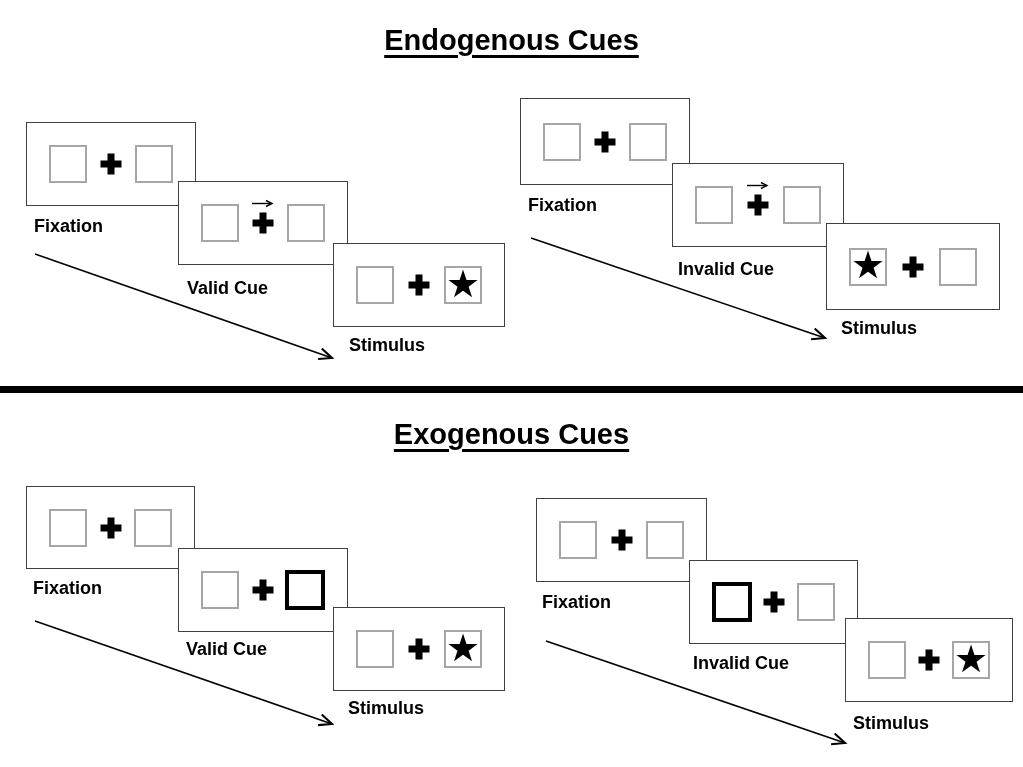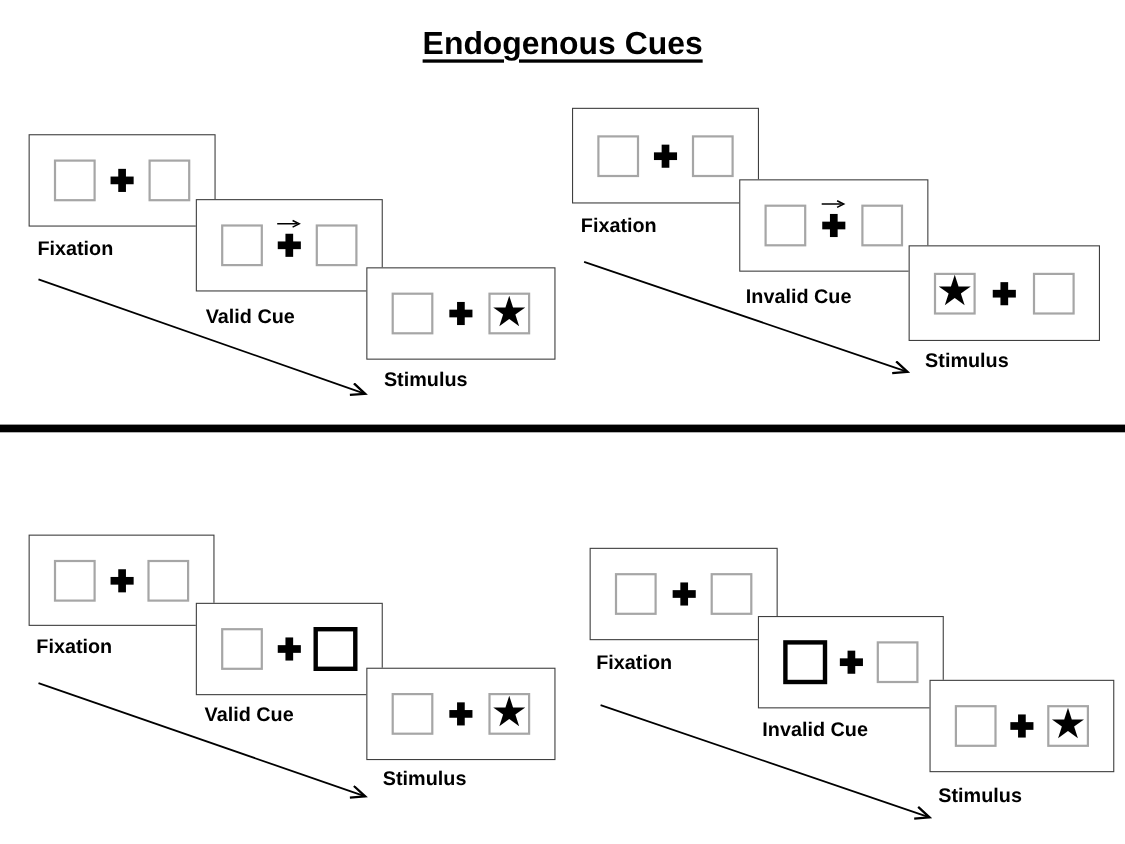--- a/index.html
+++ b/index.html
@@ -30,20 +30,21 @@
   .plabel{position:absolute;width:150px;text-align:left;font-size:18px;font-weight:bold;}
   .seq-arrow{position:absolute;}
 </style>
 </head>
 <body>
 
 <div class="stage">
 
   <div class="title" style="top:24px">Endogenous Cues</div>
   <div class="divider"></div>
+  <div class="title" style="top:418px">Exogenous Cues</div>
 
   <div class="panel" style="left:26px;top:122px;width:170px;height:84px;z-index:1">
     <div class="box left"></div>
     <div class="cross"></div>
     <div class="box right"></div>
   </div>
   <div class="plabel" style="left:34px;top:216px">Fixation</div>
 
   <div class="panel" style="left:178px;top:181px;width:170px;height:84px;z-index:2">
     <div class="box left"></div>

